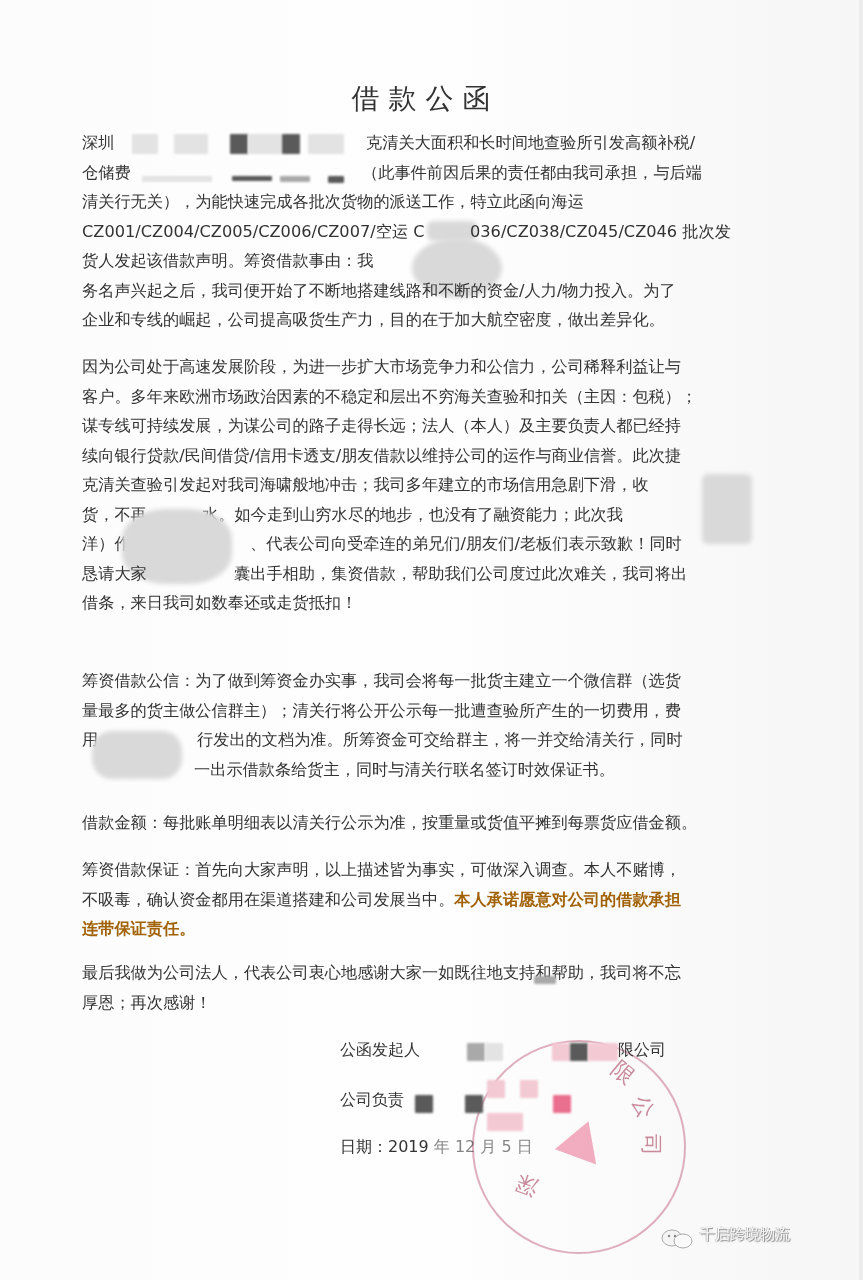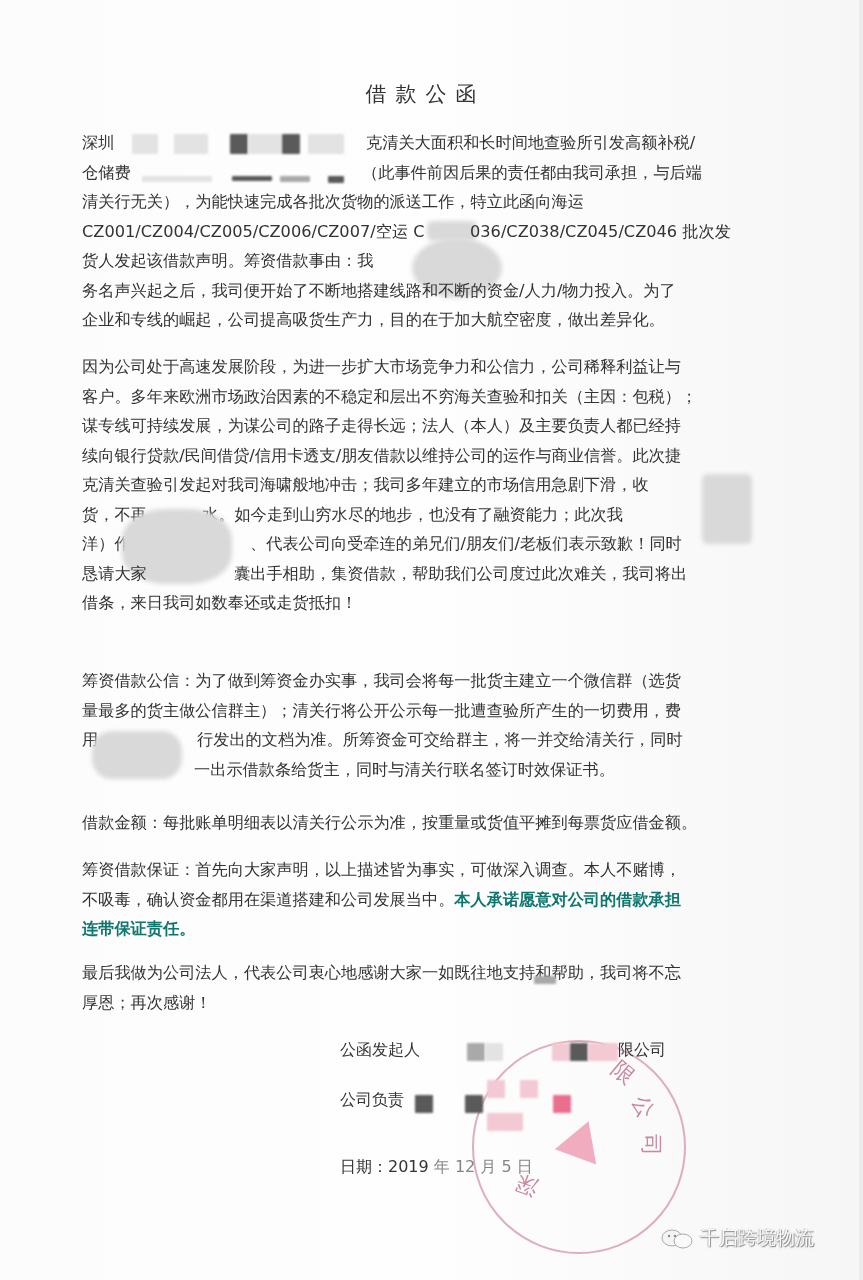--- a/index.html
+++ b/index.html
@@ -13,52 +13,52 @@
     .page {
       position: absolute; left: 0; top: 0; width: 863px; height: 1280px;
       background: linear-gradient(90deg, #fcfcfc 0%, #fefefe 50%, #f6f6f6 100%);
     }
     .right-edge {
       position: absolute; right: 0; top: 0; width: 4px; height: 1280px;
       background: #ececec;
     }
     .title {
       position: absolute; left: 0; width: 851px; top: 80px;
-      text-align: center; font-size: 21px; letter-spacing: 9px; color: #333;
+      text-align: center; font-size: 28px; letter-spacing: 9px; color: #333;
     }
     .para {
       position: absolute; left: 82px; width: 660px;
       font-size: 16.2px; line-height: 29.5px; color: #333;
     }
     .line { white-space: nowrap; display: block; position: relative; }
     .blur {
       position: absolute; display: inline-block;
       background: #d9d9d9; filter: blur(2px); border-radius: 6px;
     }
     .blur.dark { background: #5a5a5a; filter: blur(0.8px); border-radius: 1px; }
     .blur.mid { background: #a9a9a9; filter: blur(0.8px); border-radius: 1px; }
     .blur.light { background: #e3e3e3; filter: blur(1px); border-radius: 1px; }
     .blur.pink { background: #f3c9d4; filter: blur(1px); border-radius: 1px; }
     .blur.hotpink { background: #ea6f8f; filter: blur(1px); border-radius: 1px; }
-    .bold { font-weight: bold; color: #0f766e; }
+    .bold { font-weight: bold; color: #a16207; }
     .sig { position: absolute; font-size: 16px; color: #333; white-space: nowrap; }
     .stamp {
       position: absolute; left: 472px; top: 1040px; width: 210px; height: 210px;
       border: 2px solid #d9a0b1; border-radius: 50%; opacity: 0.85;
     }
     .stamp-text {
       position: absolute; color: #c98a9c; font-size: 22px;
     }
     .stamp-star {
       position: absolute; left: 560px; top: 1120px; width: 0; height: 0;
       border-left: 22px solid transparent; border-right: 22px solid transparent;
       border-bottom: 38px solid #ef9ab0; opacity: 0.8; transform: rotate(20deg);
     }
     .watermark {
-      position: absolute; left: 670px; top: 1225px; font-size: 19px;
+      position: absolute; left: 670px; top: 1225px; font-size: 15px;
       color: #fafafa; white-space: nowrap;
       text-shadow: 1px 1px 0 #9a9a9a, -1px 0 0 #c8c8c8, 0 1px 2px #999;
     }
     .wm-icon {
       position: absolute; left: 660px; top: 1227px; width: 36px; height: 24px;
     }
   </style>
 </head>
 <body>
 
@@ -176,21 +176,21 @@
 
 <span class="blur pink" style="left:487px;top:1080px;width:18px;height:18px;"></span>
 <span class="blur pink" style="left:520px;top:1080px;width:18px;height:18px;"></span>
 
 <div class="sig" style="left:340px;top:1090px;text-align:right;">公司负责</div>
 <span class="blur dark" style="left:415px;top:1095px;width:18px;height:18px;"></span>
 <span class="blur dark" style="left:465px;top:1095px;width:18px;height:18px;"></span>
 <span class="blur hotpink" style="left:553px;top:1095px;width:18px;height:18px;"></span>
 <span class="blur pink" style="left:487px;top:1113px;width:36px;height:18px;"></span>
 
-<div class="sig" style="left:340px;top:1137px;margin-top:20px;">
+<div class="sig" style="left:340px;top:1137px;">
   <span>日期：2019</span>
   <span style="opacity:0.6;">年 12 月 5 日</span>
 </div>
 
 <svg class="wm-icon" viewBox="0 0 36 24">
   <ellipse cx="12" cy="11" rx="10" ry="8" fill="#f4f4f4" stroke="#aaa" stroke-width="1"></ellipse>
   <ellipse cx="23" cy="14" rx="9" ry="7" fill="#fafafa" stroke="#aaa" stroke-width="1"></ellipse>
   <circle cx="9" cy="9" r="1.2" fill="#888"></circle>
   <circle cx="15" cy="9" r="1.2" fill="#888"></circle>
 </svg>

